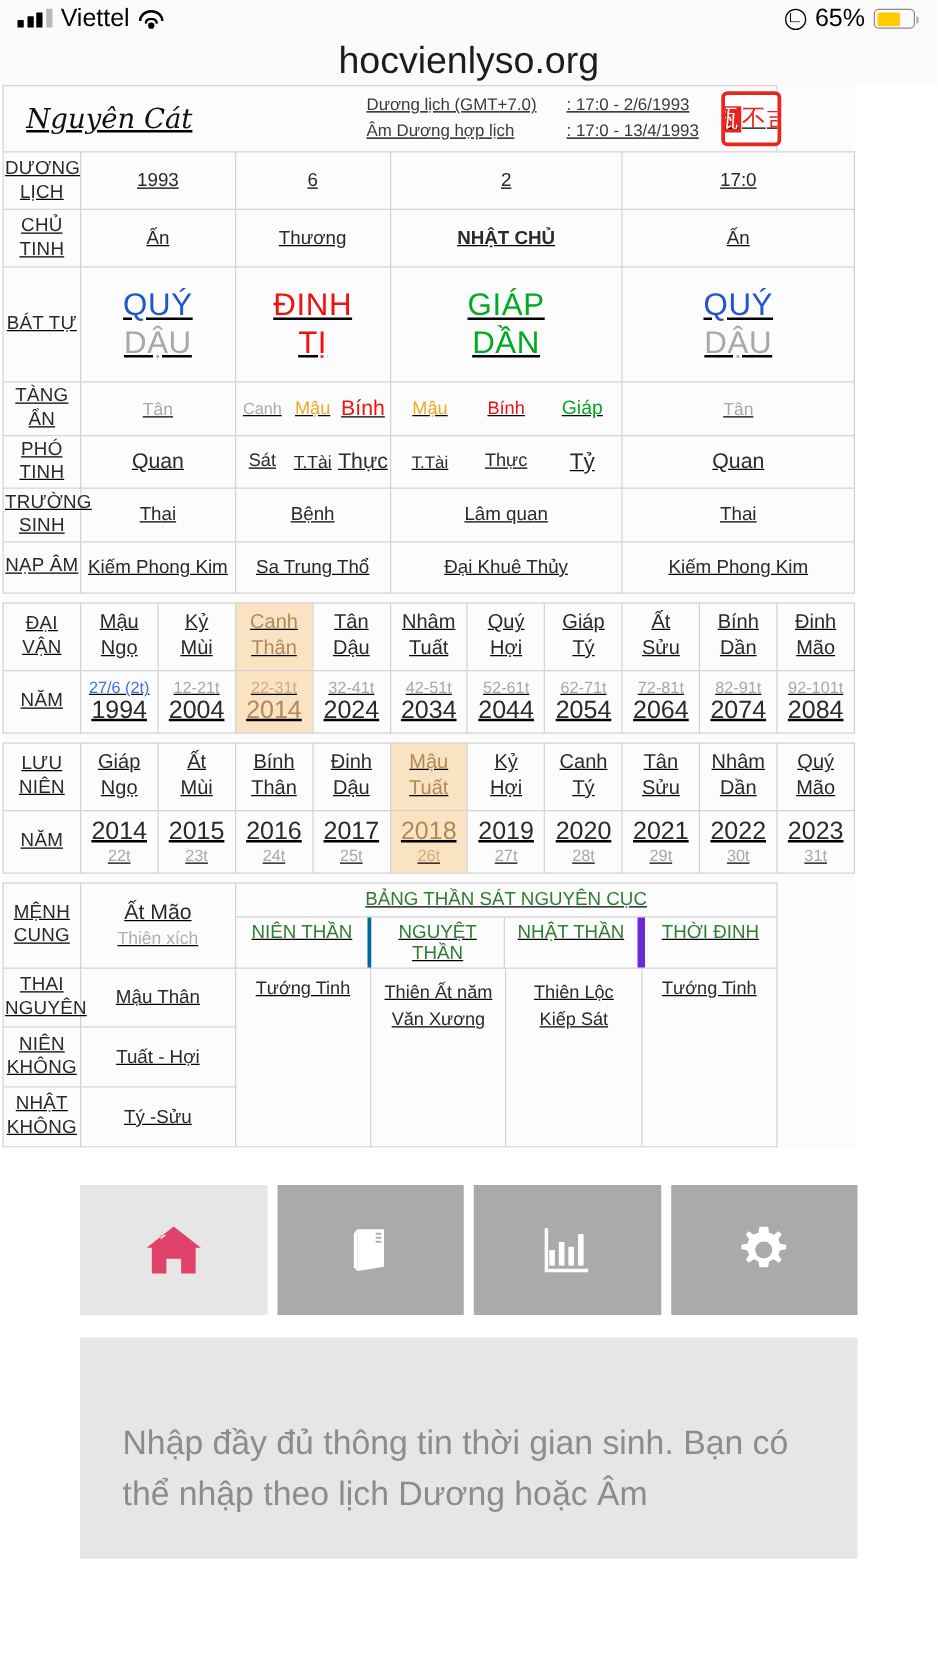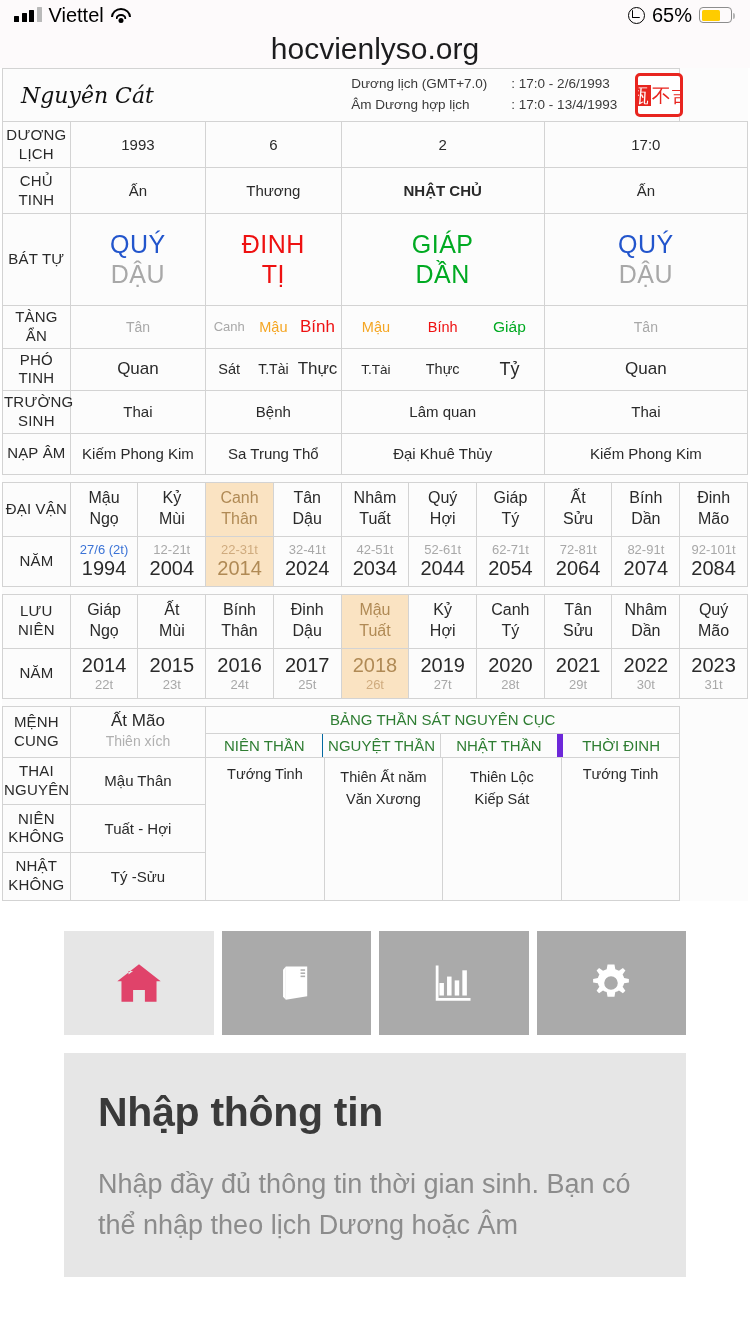--- a/index.html
+++ b/index.html
@@ -67,24 +67,25 @@
   
   .urlbar {
     height: 38px; display: flex; align-items: center; justify-content: center;
     background: #fdfafb;
   }
   .urlbar span { font-size: 30px; color: #1c1c1e; }
 
   
   .chart-wrap { padding: 0; background: #fff; }
   .bz-table {
-    width: 746px; margin: 0 2px;
+    width: 682px; margin: 0 2px;
     border-collapse: collapse;
     table-layout: fixed;
     background: #fcfcfc;
+    text-decoration: underline;
   }
   .bz-table td {
     border: 1px solid #d3d3d3;
     text-align: center;
     vertical-align: middle;
     color: #2a2a2a;
     font-size: 15px;
     padding: 2px 1px;
   }
   .rowhead {
@@ -508,21 +509,21 @@
 
   <tr>
     <td class="rowhead" style="width:82px;height:48px">MỆNH CUNG</td>
     <td colspan="2" style="padding:3px 0">
       <div class="s3">Ất Mão</div>
       <div class="sub-gray">Thiên xích</div>
     </td>
     <td colspan="7" style="padding:0">
       <div class="greenhdr" style="padding:4px 0 5px">BẢNG THẦN SÁT NGUYÊN CỤC</div>
       <div style="display:flex;border-top:1px solid #d3d3d3">
-        <div class="greenhdr" style="flex:1;padding:3px 0;border-right:1px solid #0369a1">NIÊN THẦN</div>
+        <div class="greenhdr" style="flex:1;padding:3px 0;border-right:3px solid #0369a1">NIÊN THẦN</div>
         <div class="greenhdr" style="flex:1;padding:3px 0;border-right:1px solid #d3d3d3">NGUYỆT THẦN</div>
         <div class="greenhdr" style="flex:1;padding:3px 0;border-right:6px solid #6d28d9">NHẬT THẦN</div>
         <div class="greenhdr" style="flex:1;padding:3px 0">THỜI ĐINH</div>
       </div>
     </td>
   </tr>
 
   <tr>
     <td class="rowhead" style="height:47px">THAI NGUYÊN</td>
     <td colspan="2" class="s3">Mậu Thân</td>
@@ -589,15 +590,14 @@
     </svg>
   </div>
   <div class="tile">
     <svg width="44" height="44" viewBox="0 0 24 24">
       <path fill="#ffffff" d="M12 1.9 l1.9 0 0.45 2.6 a7.8 7.8 0 0 1 2.0 0.83 l2.15-1.52 1.35 1.35 -1.52 2.15 a7.8 7.8 0 0 1 0.83 2.0 l2.6 0.45 0 1.9 -2.6 0.45 a7.8 7.8 0 0 1 -0.83 2.0 l1.52 2.15 -1.35 1.35 -2.15-1.52 a7.8 7.8 0 0 1 -2.0 0.83 l-0.45 2.6 -1.9 0 -1.9 0 -0.45-2.6 a7.8 7.8 0 0 1 -2.0-0.83 l-2.15 1.52 -1.35-1.35 1.52-2.15 a7.8 7.8 0 0 1 -0.83-2.0 l-2.6-0.45 0-1.9 2.6-0.45 a7.8 7.8 0 0 1 0.83-2.0 l-1.52-2.15 1.35-1.35 2.15 1.52 a7.8 7.8 0 0 1 2.0-0.83 l0.45-2.6 Z M12 8.3 a3.7 3.7 0 1 0 0 7.4 a3.7 3.7 0 0 0 0-7.4 Z"></path>
     </svg>
   </div>
 </div>
 
 <div class="panel">
-  <h1>Nhập thông tin</h1>
   <p>Nhập đầy đủ thông tin thời gian sinh. Bạn có thể nhập theo lịch Dương hoặc Âm</p>
 </div>
 
 </body></html>

